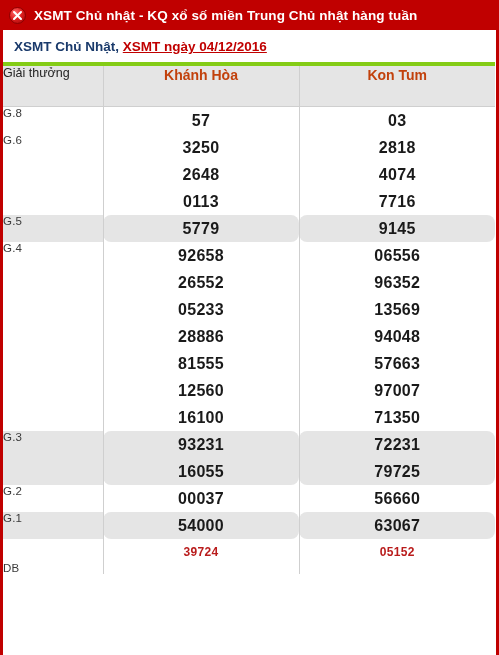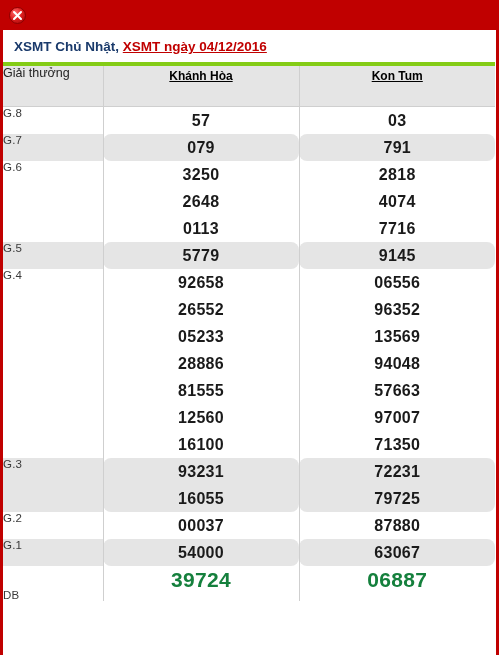--- a/index.html
+++ b/index.html
@@ -105,24 +105,23 @@
     font-size: 12.5px;
     font-weight: normal;
     color: #222222;
     vertical-align: middle;
   }
   th.prov-head {
     text-align: center;
     vertical-align: middle;
   }
   th.prov-head .plink {
-    color: #000000;
-    font-size: 12px;
-    font-weight: bold;
-    text-decoration: underline;
+    color: #c2410c;
+    font-size: 14px;
+    font-weight: bold;
   }
 
   tbody tr.stripe td { background: #e5e5e5; }
   tbody tr.plain  td { background: #ffffff; }
 
   td.prize-cell {
     text-align: left;
     padding: 7px 0 0 11px;
     font-size: 11.5px;
     color: #3a3a3a;
@@ -134,36 +133,37 @@
     border-radius: 8px;
   }
   .num {
     font-size: 16px;
     font-weight: bold;
     color: #1a1a1a;
     line-height: 27px;
     letter-spacing: 0.3px;
   }
   tr.db .num {
-    color: #15803d;
-    font-size: 21px;
+    color: #b91c1c;
+    font-size: 12px;
   }
   tr.db td.prize-cell { padding-top: 23px; }
 </style>
 </head>
 <body>
 
 <div class="page">
 
   <div class="titlebar">
     <span class="title-icon">
       <svg width="15" height="15" viewBox="0 0 15 15" aria-hidden="true">
         <path d="M4 4 L11 11 M11 4 L4 11" stroke="#ffffff" stroke-width="2" stroke-linecap="round" fill="none"></path>
       </svg>
     </span>
+    <span class="titlebar-text">XSMT Chủ nhật - KQ xổ số miền Trung Chủ nhật hàng tuần</span>
   </div>
 
   <div class="frame">
 
     <div class="subtitle">
       <span>XSMT Chủ Nhật,</span>
       <span class="link">XSMT ngày 04/12/2016</span>
     </div>
 
     <table class="results">
@@ -186,29 +186,20 @@
       <tbody id="results-body">
           <tr class="plain">
             <td class="prize-cell">G.8</td>
             <td class="nums">
               <div class="num">57</div>
             </td>
             <td class="nums">
               <div class="num">03</div>
             </td>
           </tr>
-          <tr class="stripe">
-            <td class="prize-cell">G.7</td>
-            <td class="nums">
-              <div class="num">079</div>
-            </td>
-            <td class="nums">
-              <div class="num">791</div>
-            </td>
-          </tr>
           <tr class="plain">
             <td class="prize-cell">G.6</td>
             <td class="nums">
               <div class="num">3250</div>
               <div class="num">2648</div>
               <div class="num">0113</div>
             </td>
             <td class="nums">
               <div class="num">2818</div>
               <div class="num">4074</div>
@@ -255,38 +246,38 @@
               <div class="num">72231</div>
               <div class="num">79725</div>
             </td>
           </tr>
           <tr class="plain">
             <td class="prize-cell">G.2</td>
             <td class="nums">
               <div class="num">00037</div>
             </td>
             <td class="nums">
-              <div class="num">87880</div>
+              <div class="num">56660</div>
             </td>
           </tr>
           <tr class="stripe">
             <td class="prize-cell">G.1</td>
             <td class="nums">
               <div class="num">54000</div>
             </td>
             <td class="nums">
               <div class="num">63067</div>
             </td>
           </tr>
           <tr class="plain db">
             <td class="prize-cell">DB</td>
             <td class="nums">
               <div class="num">39724</div>
             </td>
             <td class="nums">
-              <div class="num">06887</div>
+              <div class="num">05152</div>
             </td>
           </tr>
         </tbody>
     </table>
 
   </div>
 </div>
 
 </body></html>

